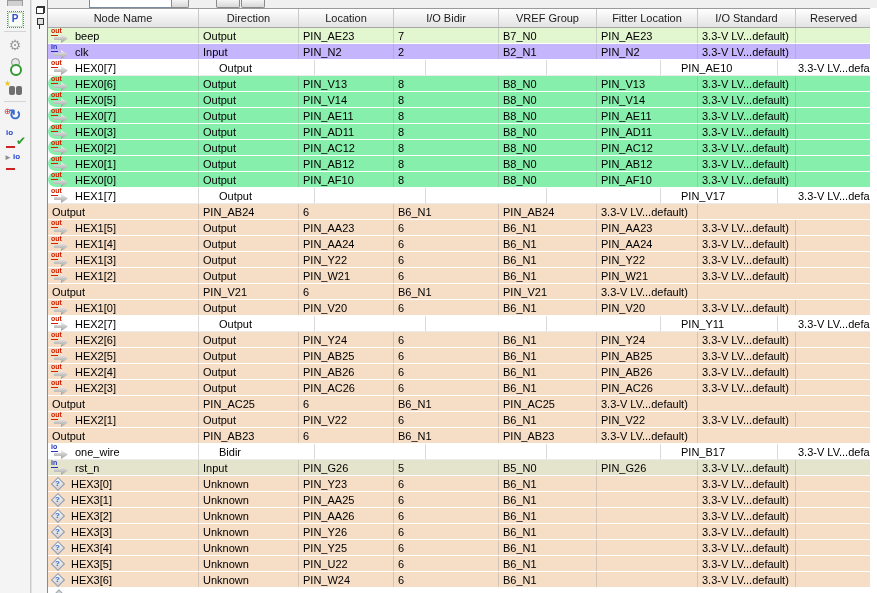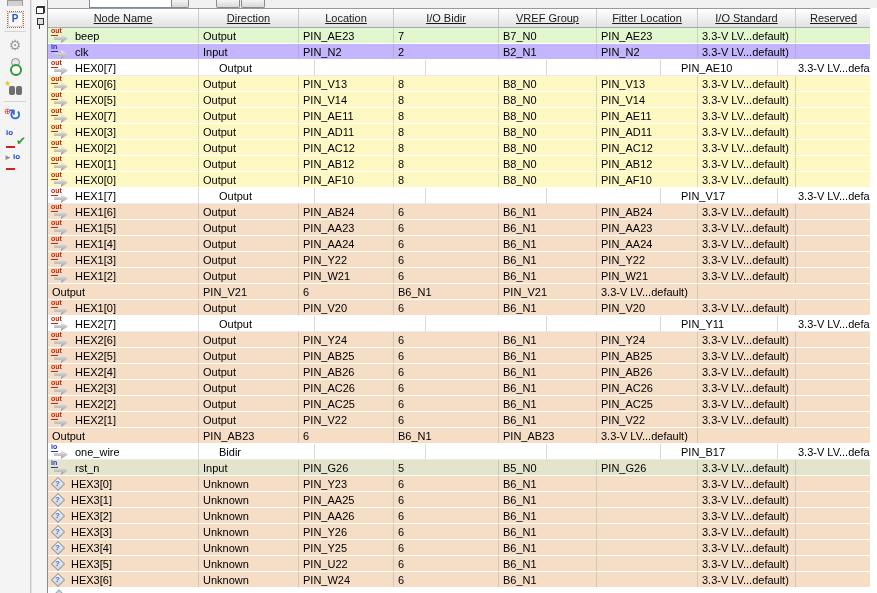--- a/index.html
+++ b/index.html
@@ -36,27 +36,27 @@
   .pin-ic .stem{position:absolute;left:3px;top:6px;width:1px;height:5px;background:#333;}
 
   
   .main{position:absolute;left:47px;top:0;width:830px;height:593px;background:#fff;border-left:1px solid #8a8a8a;box-sizing:border-box;}
   .top-strip{position:relative;height:8px;background:#f0f0f0;border-bottom:1px solid #9a9a9a;}
   .edit-frag{position:absolute;left:41px;top:0;width:82px;height:7px;background:#fff;border:1px solid #7a8aa0;border-top:none;}
   .btn-frag{position:absolute;top:0;height:7px;background:linear-gradient(#f4f4f4,#d8d8d8);border:1px solid #8a8a8a;border-top:none;border-radius:0 0 2px 2px;}
 
   .grid{display:grid;grid-template-columns:151px 100px 95px 105px 98px 101px 98px 75px;}
   .hdr{height:19px;background:linear-gradient(#ffffff,#efefef 55%,#e3e3e3);border-bottom:1px solid #a8a8a8;box-sizing:border-box;}
-  .hcell{font-size:11px;color:#1a1a1a;text-align:center;line-height:18px;border-right:1px solid #c9c9c9;overflow:hidden;white-space:nowrap;text-decoration:underline;}
+  .hcell{font-size:11px;color:#1a1a1a;text-align:center;line-height:18px;border-right:1px solid #c9c9c9;overflow:hidden;white-space:nowrap;}
 
   .row{height:16px;box-sizing:border-box;border-bottom:1px solid #ffffff;}
   .row.bg-white{border-bottom:1px solid #ebebeb;}
   .cell{font-size:11px;color:#000;padding-left:4px;border-right:1px solid rgba(150,150,150,0.35);overflow:hidden;white-space:nowrap;display:flex;align-items:center;box-sizing:border-box;}
   .cell.name{padding-left:2px;}
-  .bg-green{background:#e2f6cf;} .bg-green2{background:#c4b5fd;} .bg-yellow{background:#fef9c3;}
+  .bg-green{background:#e2f6cf;} .bg-green2{background:#c4b5fd;} .bg-yellow{background:#86efac;border-radius:8px;}
   .bg-peach{background:#f5ddc6;} .bg-olive{background:#e4e4cc;} .bg-white{background:#ffffff;gap:16px;}
 
   
   .dir-icon{position:relative;width:21px;height:13px;flex:none;margin-right:4px;}
   .dir-icon .lbl{position:absolute;top:-2px;left:1px;font-size:7px;font-weight:bold;line-height:7px;font-family:"Liberation Sans",sans-serif;}
   .dir-icon .dash{position:absolute;left:1px;top:6px;width:7px;height:1px;}
   .dir-icon .arr{position:absolute;left:4px;top:5px;width:14px;height:9px;background:linear-gradient(#f2f2f2,#9d9d9d);clip-path:polygon(0 33%,50% 33%,50% 0,100% 50%,50% 100%,50% 67%,0 67%);}
   .ic-out .lbl{color:#cc2200;} .ic-out .dash{background:#cc2200;}
   .ic-in .lbl{color:#2233bb;} .ic-in .dash{background:#2233bb;}
   .ic-io .lbl{color:#2233bb;} .ic-io .dash{background:#2233bb;}
@@ -322,28 +322,20 @@
           </div>
           <div class="cell">Output</div>
           <div class="cell"></div>
           <div class="cell"></div>
           <div class="cell"></div>
           <div class="cell">PIN_V17</div>
           <div class="cell">3.3-V LV...default)</div>
           <div class="cell" style="border-right: none;"></div>
         </div>
         <div class="grid row bg-peach">
-          <div class="cell name">
-            <div class="dir-icon ic-out">
-              <div class="lbl">out</div>
-              <div class="dash"></div>
-              <div class="arr"></div>
-            </div>
-            <div class="">HEX1[6]</div>
-          </div>
           <div class="cell">Output</div>
           <div class="cell">PIN_AB24</div>
           <div class="cell">6</div>
           <div class="cell">B6_N1</div>
           <div class="cell">PIN_AB24</div>
           <div class="cell">3.3-V LV...default)</div>
           <div class="cell" style="border-right: none;"></div>
         </div>
         <div class="grid row bg-peach">
           <div class="cell name">
@@ -518,28 +510,20 @@
           </div>
           <div class="cell">Output</div>
           <div class="cell">PIN_AC26</div>
           <div class="cell">6</div>
           <div class="cell">B6_N1</div>
           <div class="cell">PIN_AC26</div>
           <div class="cell">3.3-V LV...default)</div>
           <div class="cell" style="border-right: none;"></div>
         </div>
         <div class="grid row bg-peach">
-          <div class="cell name">
-            <div class="dir-icon ic-out">
-              <div class="lbl">out</div>
-              <div class="dash"></div>
-              <div class="arr"></div>
-            </div>
-            <div class="">HEX2[2]</div>
-          </div>
           <div class="cell">Output</div>
           <div class="cell">PIN_AC25</div>
           <div class="cell">6</div>
           <div class="cell">B6_N1</div>
           <div class="cell">PIN_AC25</div>
           <div class="cell">3.3-V LV...default)</div>
           <div class="cell" style="border-right: none;"></div>
         </div>
         <div class="grid row bg-peach">
           <div class="cell name">

